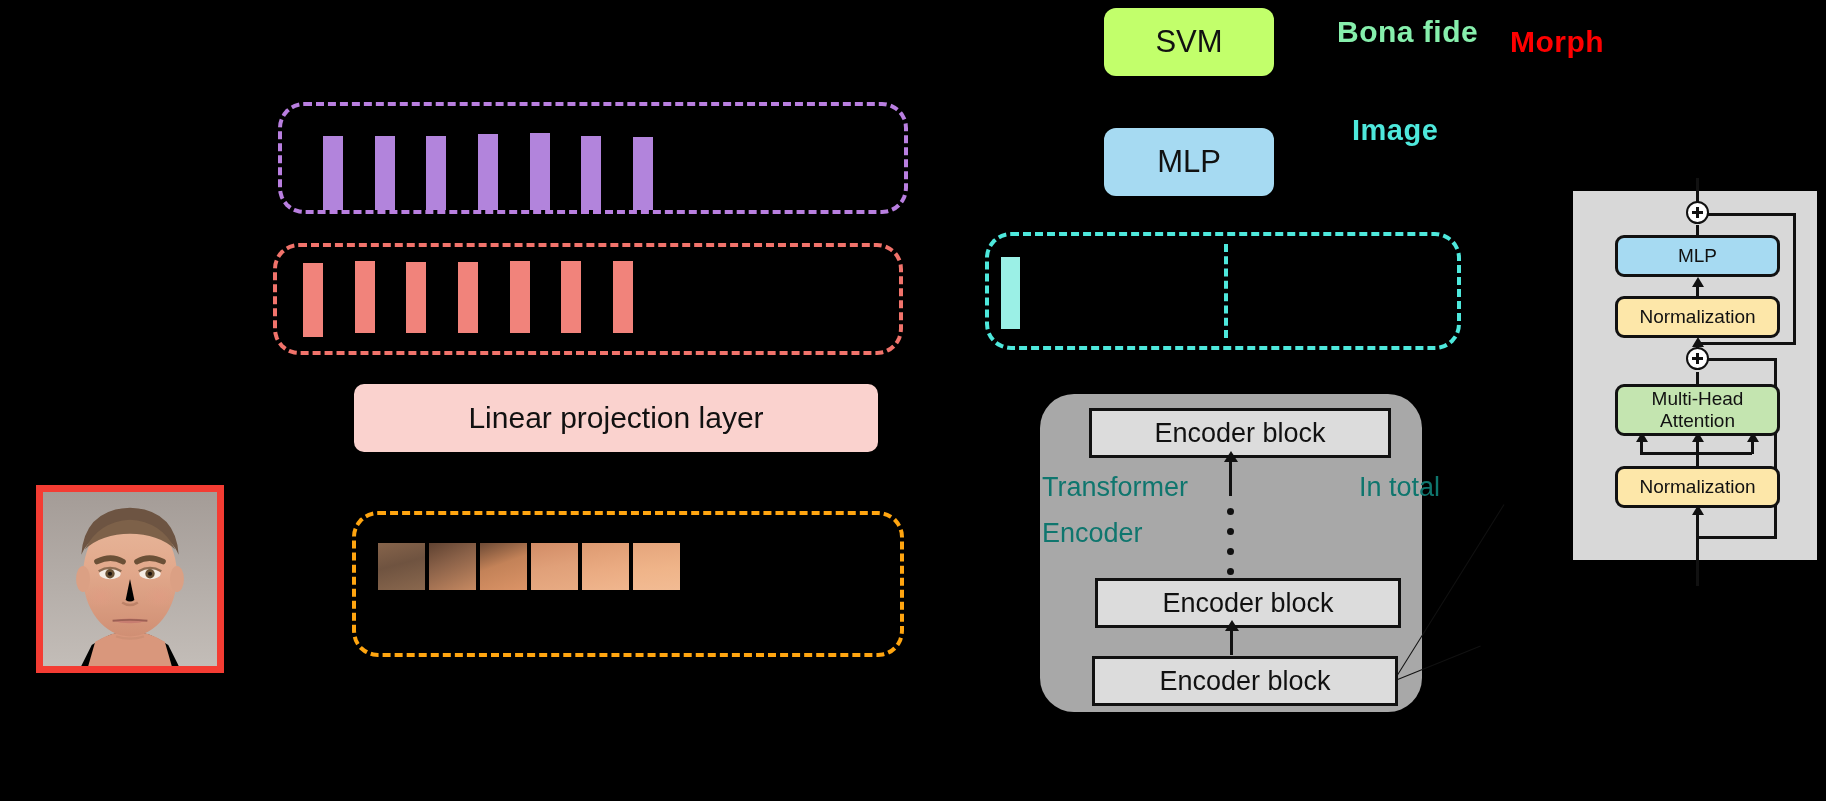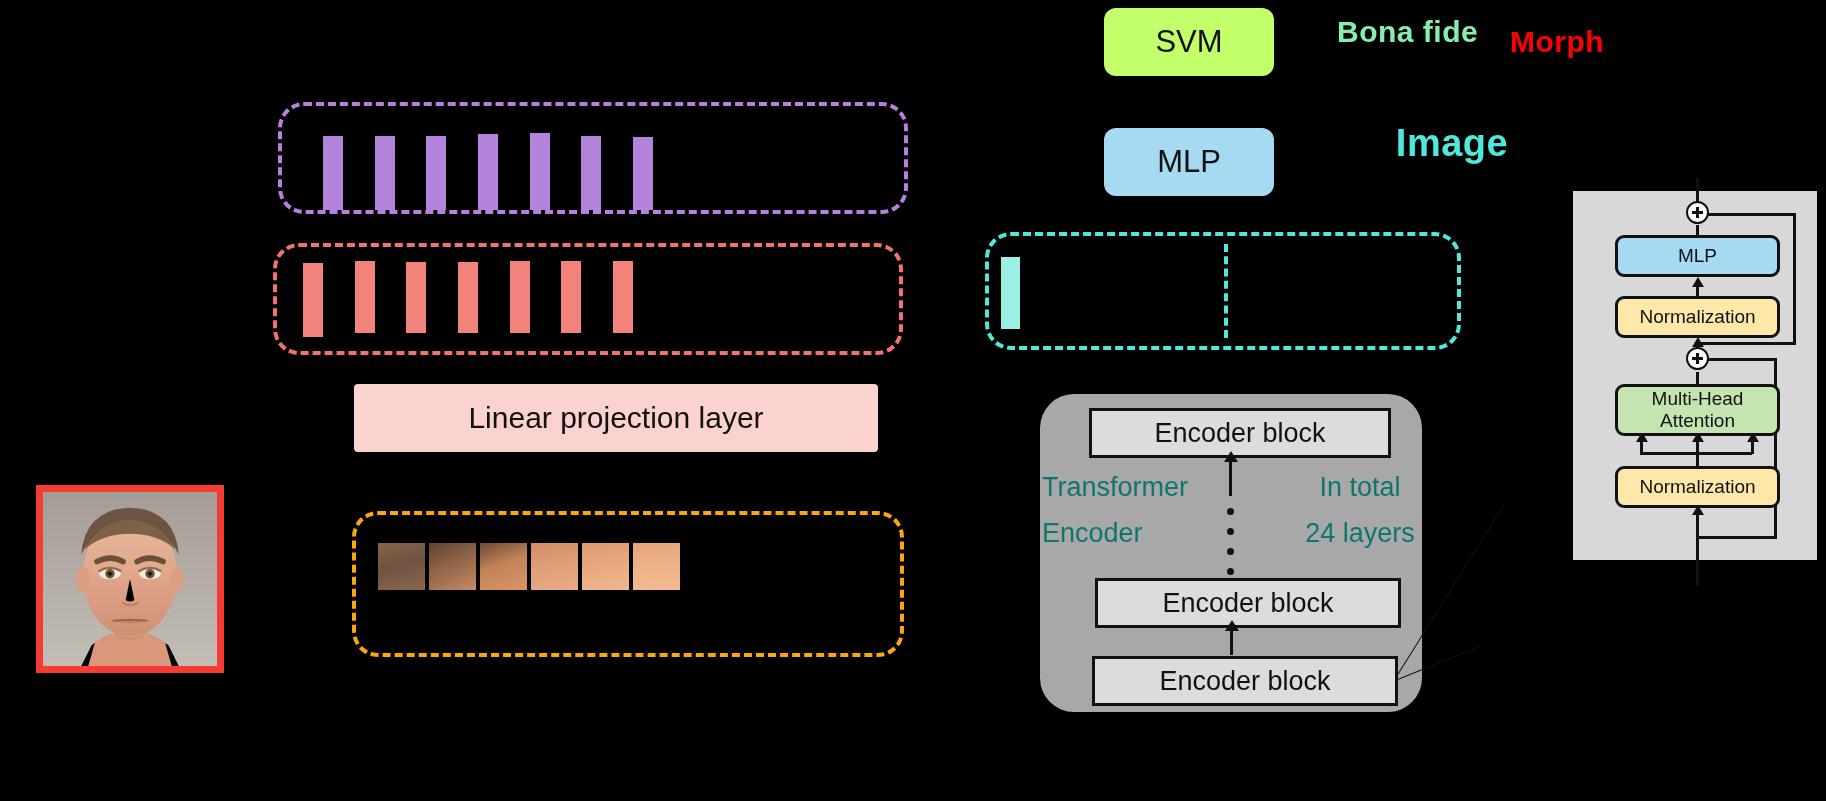--- a/index.html
+++ b/index.html
@@ -40,47 +40,47 @@
   .bar-salmon{background:#F1837B;}
   .bar-cyan{background:#9BF0E6;}
 
   
   .patch{position:absolute;width:47px;height:47px;}
 
   
   .rbox{position:absolute;display:flex;align-items:center;justify-content:center;
         text-align:right;color:#111;box-sizing:border-box;}
   #linear-projection-box{
-    left:354px;top:384px;width:524px;height:68px;border-radius:4px;
+    left:354px;top:384px;width:524px;height:68px;border-radius:10px;
     background:#FAD2CE;font-size:30px;}
   #svm-box{left:1104px;top:8px;width:170px;height:68px;border-radius:12px;
     background:#C2FF6B;font-size:31px;}
   #mlp-head-box{left:1104px;top:128px;width:170px;height:68px;border-radius:12px;
     background:#A6DAF2;font-size:31px;}
 
   
   .legend-label{position:absolute;font-weight:bold;font-size:30px;letter-spacing:.5px;}
   #legend-bonafide{left:1337px;top:15px;color:#86efac;}
   #legend-morph{left:1510px;top:25px;color:#FF0000;}
-  #legend-imageclass{left:1352px;top:125px;color:#4EE8DC;font-weight:bold;
-     font-size:38px;line-height:36px;text-align:center;width:200px;}
+  #legend-imageclass{left:1352px;top:112px;color:#4EE8DC;font-weight:bold;
+     font-size:29px;line-height:36px;width:200px;}
 
   
   #transformer-card{
     left:1040px;top:394px;width:382px;height:318px;border-radius:34px;
     background:#A8A8A8;}
   .enc-block{position:absolute;display:flex;align-items:center;justify-content:center;
     background:#DCDCDC;border:3px solid #111;color:#111;font-size:27px;}
   #enc-block-top{left:1089px;top:408px;width:296px;height:44px;}
   #enc-block-mid{left:1095px;top:578px;width:300px;height:44px;}
   #enc-block-bottom{left:1092px;top:656px;width:300px;height:44px;}
 
   .enc-side-text{position:absolute;color:#0f766e;font-size:27px;line-height:46px;}
   #enc-label-transformer{left:1042px;top:464px;width:200px;text-align:left;}
-  #enc-label-total{left:1280px;top:464px;width:160px;text-align:center;}
+  #enc-label-total{left:1280px;top:464px;width:160px;text-align:right;}
 
   
   .v-arrow{position:absolute;background:#111;width:3px;}
   .v-arrow::after{content:"";position:absolute;left:50%;top:-9px;
     transform:translateX(-50%);
     border-left:7px solid transparent;border-right:7px solid transparent;
     border-bottom:11px solid #111;}
   .dot{position:absolute;width:7px;height:7px;border-radius:50%;background:#111;}
 
   
@@ -240,21 +240,20 @@
   <div class="enc-block" id="enc-block-bottom">
     <span>Encoder block</span>
   </div>
 
   <div class="enc-side-text" id="enc-label-transformer">
     <div>Transformer</div>
     <div>Encoder</div>
   </div>
   <div class="enc-side-text" id="enc-label-total">
     <div>In total</div>
-    <div>24 layers</div>
   </div>
 
   <div class="v-arrow" style="left:1229px;top:460px;height:36px;"></div>
   <div class="v-arrow" style="left:1230px;top:629px;height:26px;"></div>
 
   <div class="dot" style="left:1227px;top:508px;"></div>
   <div class="dot" style="left:1227px;top:528px;"></div>
   <div class="dot" style="left:1227px;top:548px;"></div>
   <div class="dot" style="left:1227px;top:568px;"></div>
 

